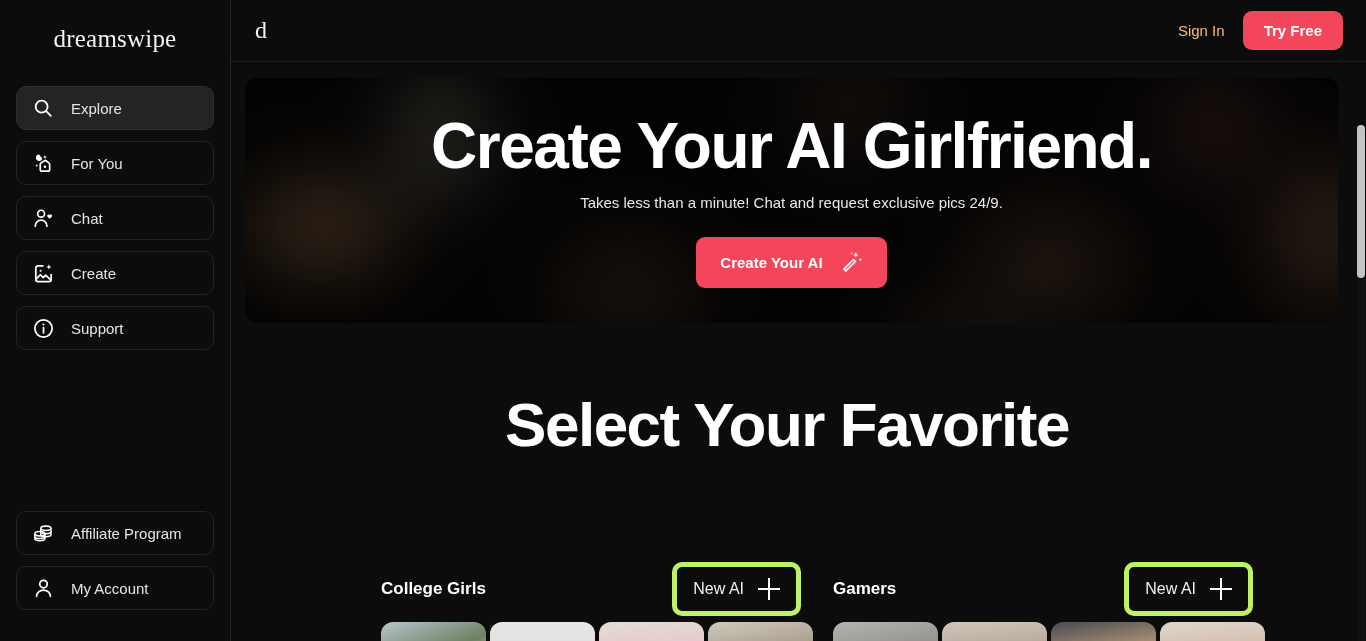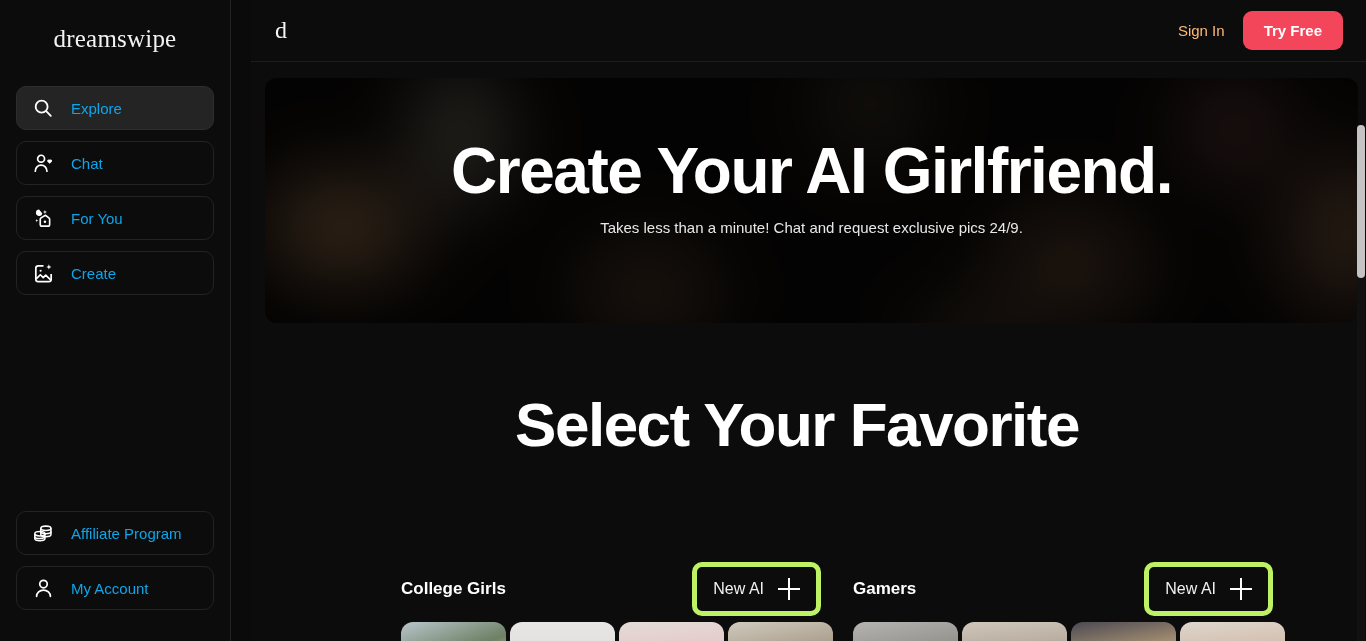--- a/index.html
+++ b/index.html
@@ -2,21 +2,21 @@
 <html><head>
 <meta charset="utf-8">
 <style>
   * { margin:0; padding:0; box-sizing:border-box; }
   html, body {
     width:1366px; height:641px;
     background:#0a0a0a;
     font-family:"Liberation Sans", sans-serif;
     overflow:hidden;
   }
-  .app { display:flex; width:1366px; height:641px; position:relative;gap:20px; }
+  .app { display:flex; width:1366px; height:641px; position:relative; }
 
   
   .sidebar {
     width:231px; height:641px; flex:0 0 231px;
     background:#0c0c0c;
     border-right:1px solid #232323;
     display:flex; flex-direction:column;
     padding:0 16px;
     position:relative;
   }
@@ -26,21 +26,21 @@
     font-size:25px; color:#f2f2f2; letter-spacing:.2px;
   }
   .nav-top { display:flex; flex-direction:column; gap:11px; margin-top:8px; }
   .nav-bottom { display:flex; flex-direction:column; gap:11px; margin-top:auto; margin-bottom:31px; }
   .nav-item {
     height:44px; border-radius:10px;
     border:1px solid #232323;
     background:transparent;
     display:flex; align-items:center; gap:16px;
     padding:0 0 0 14px;
-    color:#0ea5e9; font-size:15px; cursor:pointer;
+    color:#e5e5e5; font-size:15px; cursor:pointer;
   }
   .nav-item.active { background:#242424; border-color:#2e2e2e; }
   .nav-ico { width:24px; height:24px; flex:0 0 24px; display:flex; align-items:center; justify-content:center; color:#fff; }
   .nav-ico svg { display:block; }
   .nav-label { line-height:1; }
 
   
   .main { flex:1; height:641px; background:#0c0c0c; position:relative; overflow:hidden; }
 
   .topbar {
@@ -162,54 +162,64 @@
           <svg width="22" height="22" viewBox="0 0 24 24" fill="none" stroke="currentColor" stroke-width="2" stroke-linecap="round">
             <circle cx="10.5" cy="10.5" r="6.5"></circle>
               <line x1="15.5" y1="15.5" x2="20.5" y2="20.5"></line>
           </svg>
         </span>
         <span class="nav-label">Explore</span>
       </div>
 
       <div class="nav-item">
         <span class="nav-ico">
-          <svg width="23" height="23" viewBox="0 0 24 24" fill="none" stroke="currentColor" stroke-width="1.8" stroke-linecap="round">
-            <circle cx="9.5" cy="7" r="3.6"></circle>
-            <path d="M3.4 20c0-3.5 2.7-6.2 6.1-6.2s6.1 2.7 6.1 6.2"></path>
-            <path d="M18.4 8.2c-.7-.8-2-.6-2.4.4-.3.7 0 1.4.5 1.9l1.9 1.8 1.9-1.8c.5-.5.8-1.2.5-1.9-.4-1-1.7-1.2-2.4-.4z" fill="currentColor" stroke="none"></path>
-          </svg>
-        </span>
-        <span class="nav-label">Chat</span>
-      </div>
-
-      <div class="nav-item">
-        <span class="nav-ico">
           <svg width="23" height="23" viewBox="0 0 24 24" fill="none" stroke="currentColor" stroke-width="1.7" stroke-linejoin="round">
             <path d="M7.4 2.6a3.4 3.4 0 1 0 3.4 4.2" fill="currentColor" stroke="none"></path>
             <path d="M13.5 3l.6 1.6 1.6.6-1.6.6-.6 1.6-.6-1.6-1.6-.6 1.6-.6z" fill="currentColor" stroke="none"></path>
             <path d="M5 12.6l.45 1.2 1.2.45-1.2.45L5 15.9l-.45-1.2-1.2-.45 1.2-.45z" fill="currentColor" stroke="none"></path>
             <path d="M14 8.6l3.6 2.7c.5.4.8 1 .8 1.6v5.3c0 1-.8 1.8-1.8 1.8h-6.2c-1 0-1.8-.8-1.8-1.8v-5.3c0-.6.3-1.2.8-1.6z"></path>
             <circle cx="13.5" cy="15.3" r="1.3" fill="currentColor" stroke="none"></circle>
           </svg>
         </span>
         <span class="nav-label">For You</span>
       </div>
 
       <div class="nav-item">
         <span class="nav-ico">
+          <svg width="23" height="23" viewBox="0 0 24 24" fill="none" stroke="currentColor" stroke-width="1.8" stroke-linecap="round">
+            <circle cx="9.5" cy="7" r="3.6"></circle>
+            <path d="M3.4 20c0-3.5 2.7-6.2 6.1-6.2s6.1 2.7 6.1 6.2"></path>
+            <path d="M18.4 8.2c-.7-.8-2-.6-2.4.4-.3.7 0 1.4.5 1.9l1.9 1.8 1.9-1.8c.5-.5.8-1.2.5-1.9-.4-1-1.7-1.2-2.4-.4z" fill="currentColor" stroke="none"></path>
+          </svg>
+        </span>
+        <span class="nav-label">Chat</span>
+      </div>
+
+      <div class="nav-item">
+        <span class="nav-ico">
           <svg width="23" height="23" viewBox="0 0 24 24" fill="none" stroke="currentColor" stroke-width="1.8" stroke-linejoin="round">
             <path d="M20 12.5V18a2.5 2.5 0 0 1-2.5 2.5h-11A2.5 2.5 0 0 1 4 18V6.5A2.5 2.5 0 0 1 6.5 4H12"></path>
             <path d="M4.4 17.6l4.3-4.3 3 3 2.6-2.6 5.4 5.2"></path>
             <circle cx="9" cy="9.2" r="1.1" fill="currentColor" stroke="none"></circle>
             <path d="M17.6 2.4l.75 2 2 .75-2 .75-.75 2-.75-2-2-.75 2-.75z" fill="currentColor" stroke="none"></path>
           </svg>
         </span>
         <span class="nav-label">Create</span>
       </div>
 
+      <div class="nav-item">
+        <span class="nav-ico">
+          <svg width="23" height="23" viewBox="0 0 24 24" fill="none" stroke="currentColor" stroke-width="1.8" stroke-linecap="round">
+            <circle cx="12" cy="12" r="9"></circle>
+              <line x1="12" y1="11" x2="12" y2="16.5"></line>
+            <circle cx="12" cy="7.8" r="1.05" fill="currentColor" stroke="none"></circle>
+          </svg>
+        </span>
+        <span class="nav-label">Support</span>
+      </div>
     </nav>
 
     <nav class="nav-bottom">
       <div class="nav-item">
         <span class="nav-ico">
           <svg width="23" height="23" viewBox="0 0 24 24" fill="none" stroke="currentColor" stroke-width="1.6">
             <ellipse cx="14.5" cy="6.6" rx="5.3" ry="2.3"></ellipse>
             <path d="M9.2 6.6v6.4c0 1.27 2.37 2.3 5.3 2.3s5.3-1.03 5.3-2.3V6.6"></path>
             <path d="M9.2 9.9c0 1.27 2.37 2.3 5.3 2.3s5.3-1.03 5.3-2.3"></path>
             <ellipse cx="8.2" cy="12.2" rx="5.3" ry="2.3"></ellipse>
@@ -242,20 +252,31 @@
     </header>
 
     <div class="content">
 
       <div class="hero">
         <div class="hero-bg"></div>
         <div class="hero-shade"></div>
         <div class="hero-inner">
           <div class="hero-title">Create Your AI Girlfriend.</div>
           <div class="hero-sub">Takes less than a minute! Chat and request exclusive pics 24/9.</div>
+          <button class="hero-btn">
+            <span>Create Your AI</span>
+            <span>
+              <svg width="22" height="22" viewBox="0 0 24 24" fill="none" stroke="#fff" stroke-width="1.8" stroke-linecap="round" stroke-linejoin="round">
+                <path d="M3.2 20.8l10.4-10.4 2.1 2.1L5.3 22.9z" fill="none"></path>
+                <path d="M16.2 2.3l.85 2.2 2.2.85-2.2.85-.85 2.2-.85-2.2-2.2-.85 2.2-.85z" fill="#fff" stroke="none"></path>
+                <path d="M21 8.6l.55 1.4 1.4.55-1.4.55-.55 1.4-.55-1.4-1.4-.55 1.4-.55z" fill="#fff" stroke="none"></path>
+                <path d="M11.9 2.1l.4 1.05 1.05.4-1.05.4-.4 1.05-.4-1.05-1.05-.4 1.05-.4z" fill="#fff" stroke="none"></path>
+              </svg>
+            </span>
+          </button>
         </div>
       </div>
 
       <div class="section-head">
         <div class="section-title">Select Your Favorite</div>
       </div>
 
       <div class="cat-row">
 
         <div class="cat-col">

